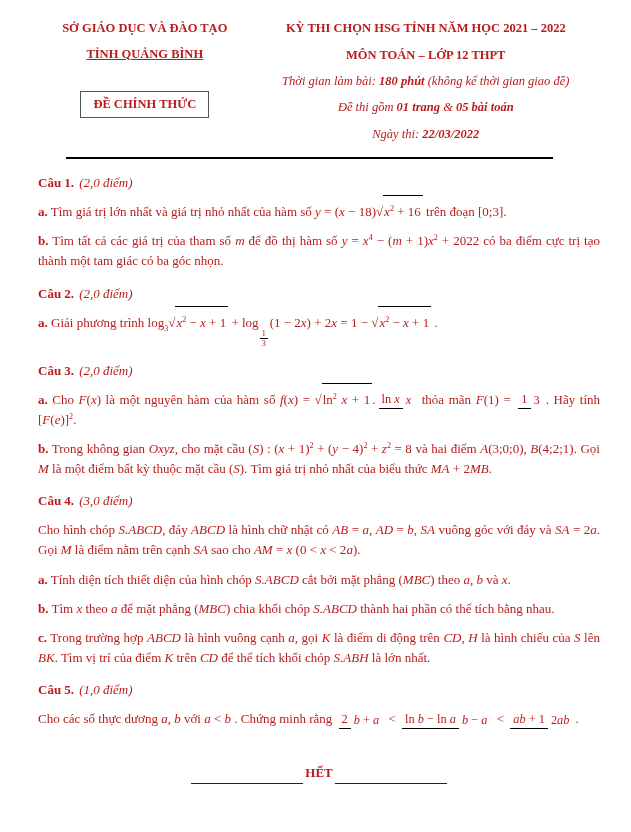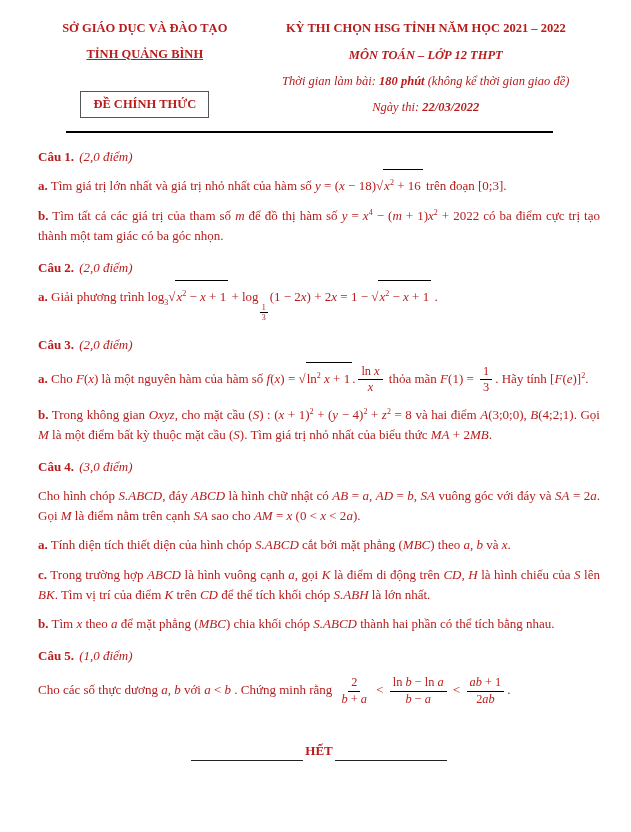--- a/index.html
+++ b/index.html
@@ -11,36 +11,36 @@
     padding:20px 31px 0 38px;overflow:hidden;
   }
   
   .hdr{display:flex;}
   .hdr-left{width:38%;text-align:center;}
   .hdr-right{width:62%;text-align:center;}
   .hdr-dept{font-weight:bold;font-size:12.5px;line-height:1.4;}
   .hdr-prov{font-weight:bold;font-size:12.5px;text-decoration:underline;margin-top:7px;}
   .seal-box{display:inline-block;border:1px solid #555;padding:3px 12px;font-weight:bold;font-size:12.5px;margin-top:27px;}
   .hdr-title{font-weight:bold;font-size:12.5px;line-height:1.4;}
-  .hdr-sub{font-weight:bold;font-size:12.5px;margin-top:8px;font-style:italic;}
+  .hdr-sub{font-weight:bold;font-size:12.5px;margin-top:8px;}
   .it-line{font-style:italic;font-size:12.5px;margin-top:7px;}
   .rule{border:none;border-top:2px solid #000;margin:13px 0 0 28px;width:487px;}
   
   .qs{margin-top:14px;}
   .q-head{margin:12px 0 8px 0;}
   .q-head b{font-size:13px;}
   .q-head i{margin-left:5px;}
   .qp{margin:9px 0;text-align:justify;}
   sup{font-size:0.62em;vertical-align:super;line-height:0;}
   sub{font-size:0.62em;vertical-align:sub;line-height:0;}
   
   .rt{white-space:nowrap;}
   .rt .vin{border-top:1px solid #000;padding:8px 2px 0 1px;}
   
-  .fr{display:inline-flex;flex-direction:column;align-items:center;vertical-align:middle;
+  .fr{display:inline-flex;flex-direction:row;align-items:center;vertical-align:middle;
       line-height:1.25;margin:0 3px;font-size:0.95em;text-align:center;}
   .fr .nu{border-bottom:1px solid #000;padding:0 3px;}
   .fr .de{padding:0 3px;}
   
   .logb{display:inline-flex;flex-direction:column;align-items:center;font-size:0.62em;
         vertical-align:-1.15em;line-height:1.15;margin:0 2px 0 1px;text-align:center;}
   .logb .nu{border-bottom:1px solid #000;padding:0 2px;}
   .logb .de{padding:0 2px;}
   
   .end{display:flex;align-items:flex-end;justify-content:center;gap:2px;margin-top:34px;}
@@ -57,20 +57,21 @@
       <div class="hdr-dept">SỞ GIÁO DỤC VÀ ĐÀO TẠO</div>
       <div class="hdr-prov">TỈNH QUẢNG BÌNH</div>
       <div>
         <span class="seal-box">ĐỀ CHÍNH THỨC</span>
       </div>
     </div>
     <div class="hdr-right">
       <div class="hdr-title">KỲ THI CHỌN HSG TỈNH NĂM HỌC 2021 – 2022</div>
       <div class="hdr-sub">MÔN TOÁN – LỚP 12 THPT</div>
       <div class="it-line">Thời gian làm bài: <b>180 phút</b> (không kể thời gian giao đề)</div>
+      <div class="it-line">Đề thi gồm <b>01 trang</b> &amp; <b>05 bài toán</b></div>
       <div class="it-line">Ngày thi: <b>22/03/2022</b></div>
     </div>
   </div>
 
   <hr class="rule">
 
   <div class="qs">
 
     <p class="q-head"><b>Câu 1.</b><i>(2,0 điểm)</i></p>
     <div>
@@ -95,22 +96,22 @@
             <span class="nu">1</span>
             <span class="de">3</span>
           </span>. Hãy tính [<i>F</i>(<i>e</i>)]<sup>2</sup>.</p>
         <p class="qp"><b>b.</b> Trong không gian <i>Oxyz</i>, cho mặt cầu (<i>S</i>) : (<i>x</i> + 1)<sup>2</sup> + (<i>y</i> − 4)<sup>2</sup> + <i>z</i><sup>2</sup> = 8 và hai điểm <i>A</i>(3;0;0), <i>B</i>(4;2;1). Gọi <i>M</i> là một điểm bất kỳ thuộc mặt cầu (<i>S</i>). Tìm giá trị nhỏ nhất của biểu thức <i>MA</i> + 2<i>MB</i>.</p>
       </div>
 
     <p class="q-head"><b>Câu 4.</b><i>(3,0 điểm)</i></p>
     <div>
         <p class="qp">Cho hình chóp <i>S.ABCD</i>, đáy <i>ABCD</i> là hình chữ nhật có <i>AB</i> = <i>a</i>, <i>AD</i> = <i>b</i>, <i>SA</i> vuông góc với đáy và <i>SA</i> = 2<i>a</i>. Gọi <i>M</i> là điểm nằm trên cạnh <i>SA</i> sao cho <i>AM</i> = <i>x</i> (0 &lt; <i>x</i> &lt; 2<i>a</i>).</p>
         <p class="qp"><b>a.</b> Tính diện tích thiết diện của hình chóp <i>S.ABCD</i> cắt bởi mặt phẳng (<i>MBC</i>) theo <i>a</i>, <i>b</i> và <i>x</i>.</p>
+        <p class="qp"><b>b.</b> Tìm <i>x</i> theo <i>a</i> để mặt phẳng (<i>MBC</i>) chia khối chóp <i>S.ABCD</i> thành hai phần có thể tích bằng nhau.</p>
         <p class="qp"><b>c.</b> Trong trường hợp <i>ABCD</i> là hình vuông cạnh <i>a</i>, gọi <i>K</i> là điểm di động trên <i>CD</i>, <i>H</i> là hình chiếu của <i>S</i> lên <i>BK</i>. Tìm vị trí của điểm <i>K</i> trên <i>CD</i> để thể tích khối chóp <i>S.ABH</i> là lớn nhất.</p>
-        <p class="qp"><b>b.</b> Tìm <i>x</i> theo <i>a</i> để mặt phẳng (<i>MBC</i>) chia khối chóp <i>S.ABCD</i> thành hai phần có thể tích bằng nhau.</p>
       </div>
 
     <p class="q-head"><b>Câu 5.</b><i>(1,0 điểm)</i></p>
     <div>
         <p class="qp">Cho các số thực dương <i>a</i>, <i>b</i> với <i>a</i> &lt; <i>b</i> . Chứng minh rằng <span class="fr">
             <span class="nu">2</span>
             <span class="de"><i>b</i> + <i>a</i></span>
           </span> &lt; <span class="fr">
             <span class="nu">ln <i>b</i> − ln <i>a</i></span>
             <span class="de"><i>b</i> − <i>a</i></span>

